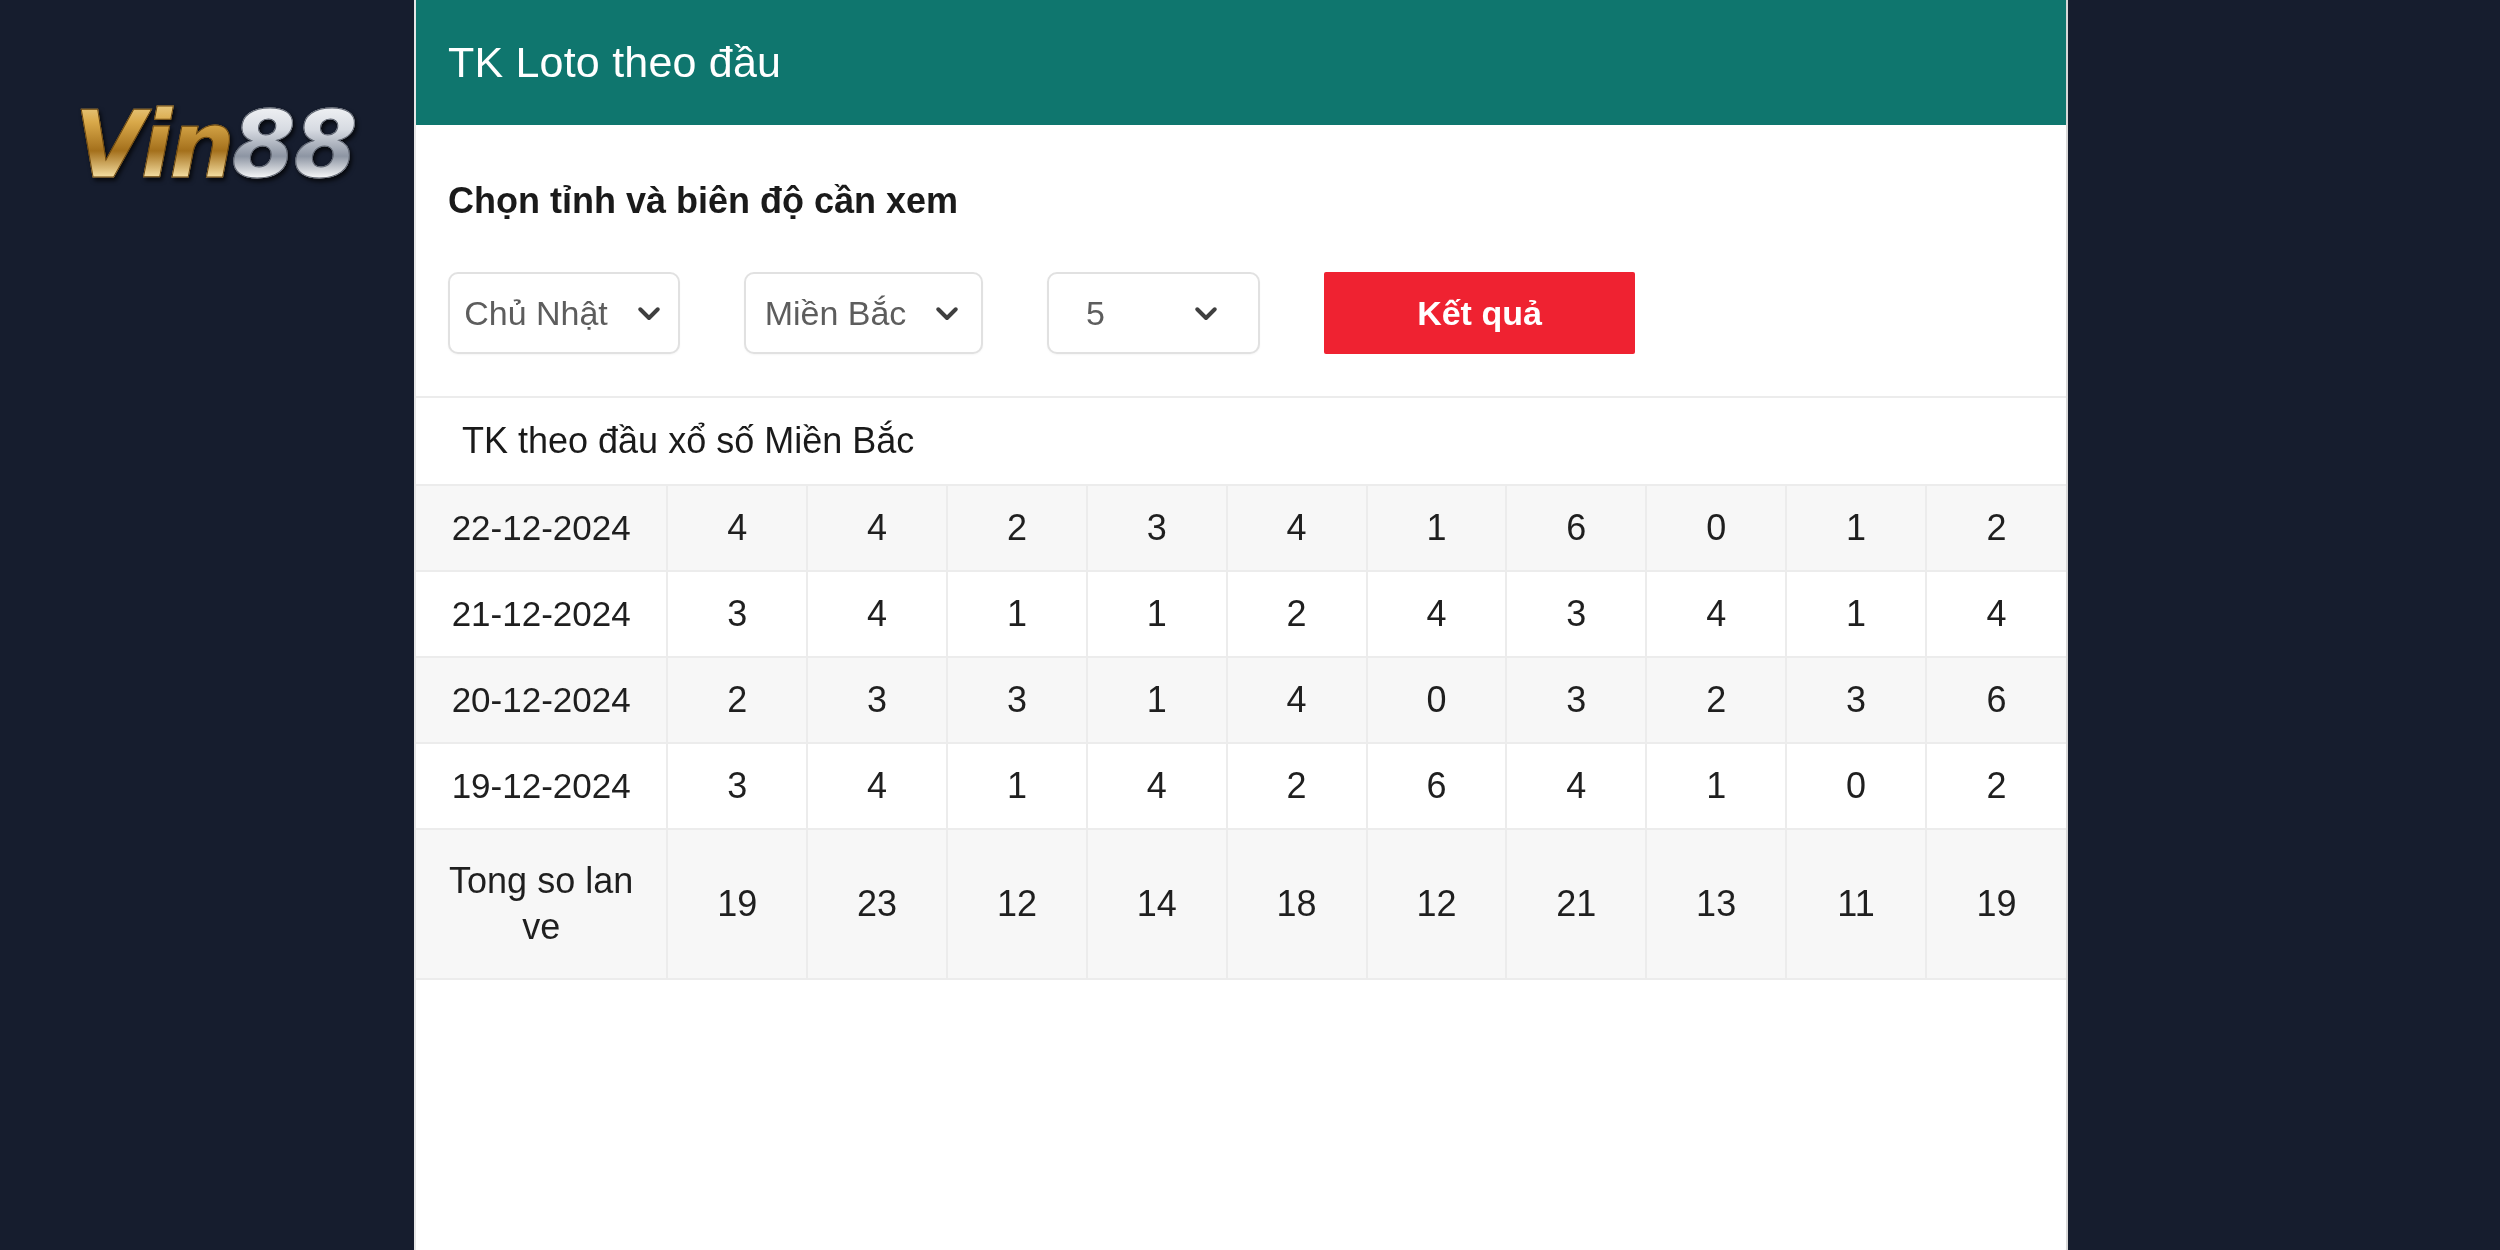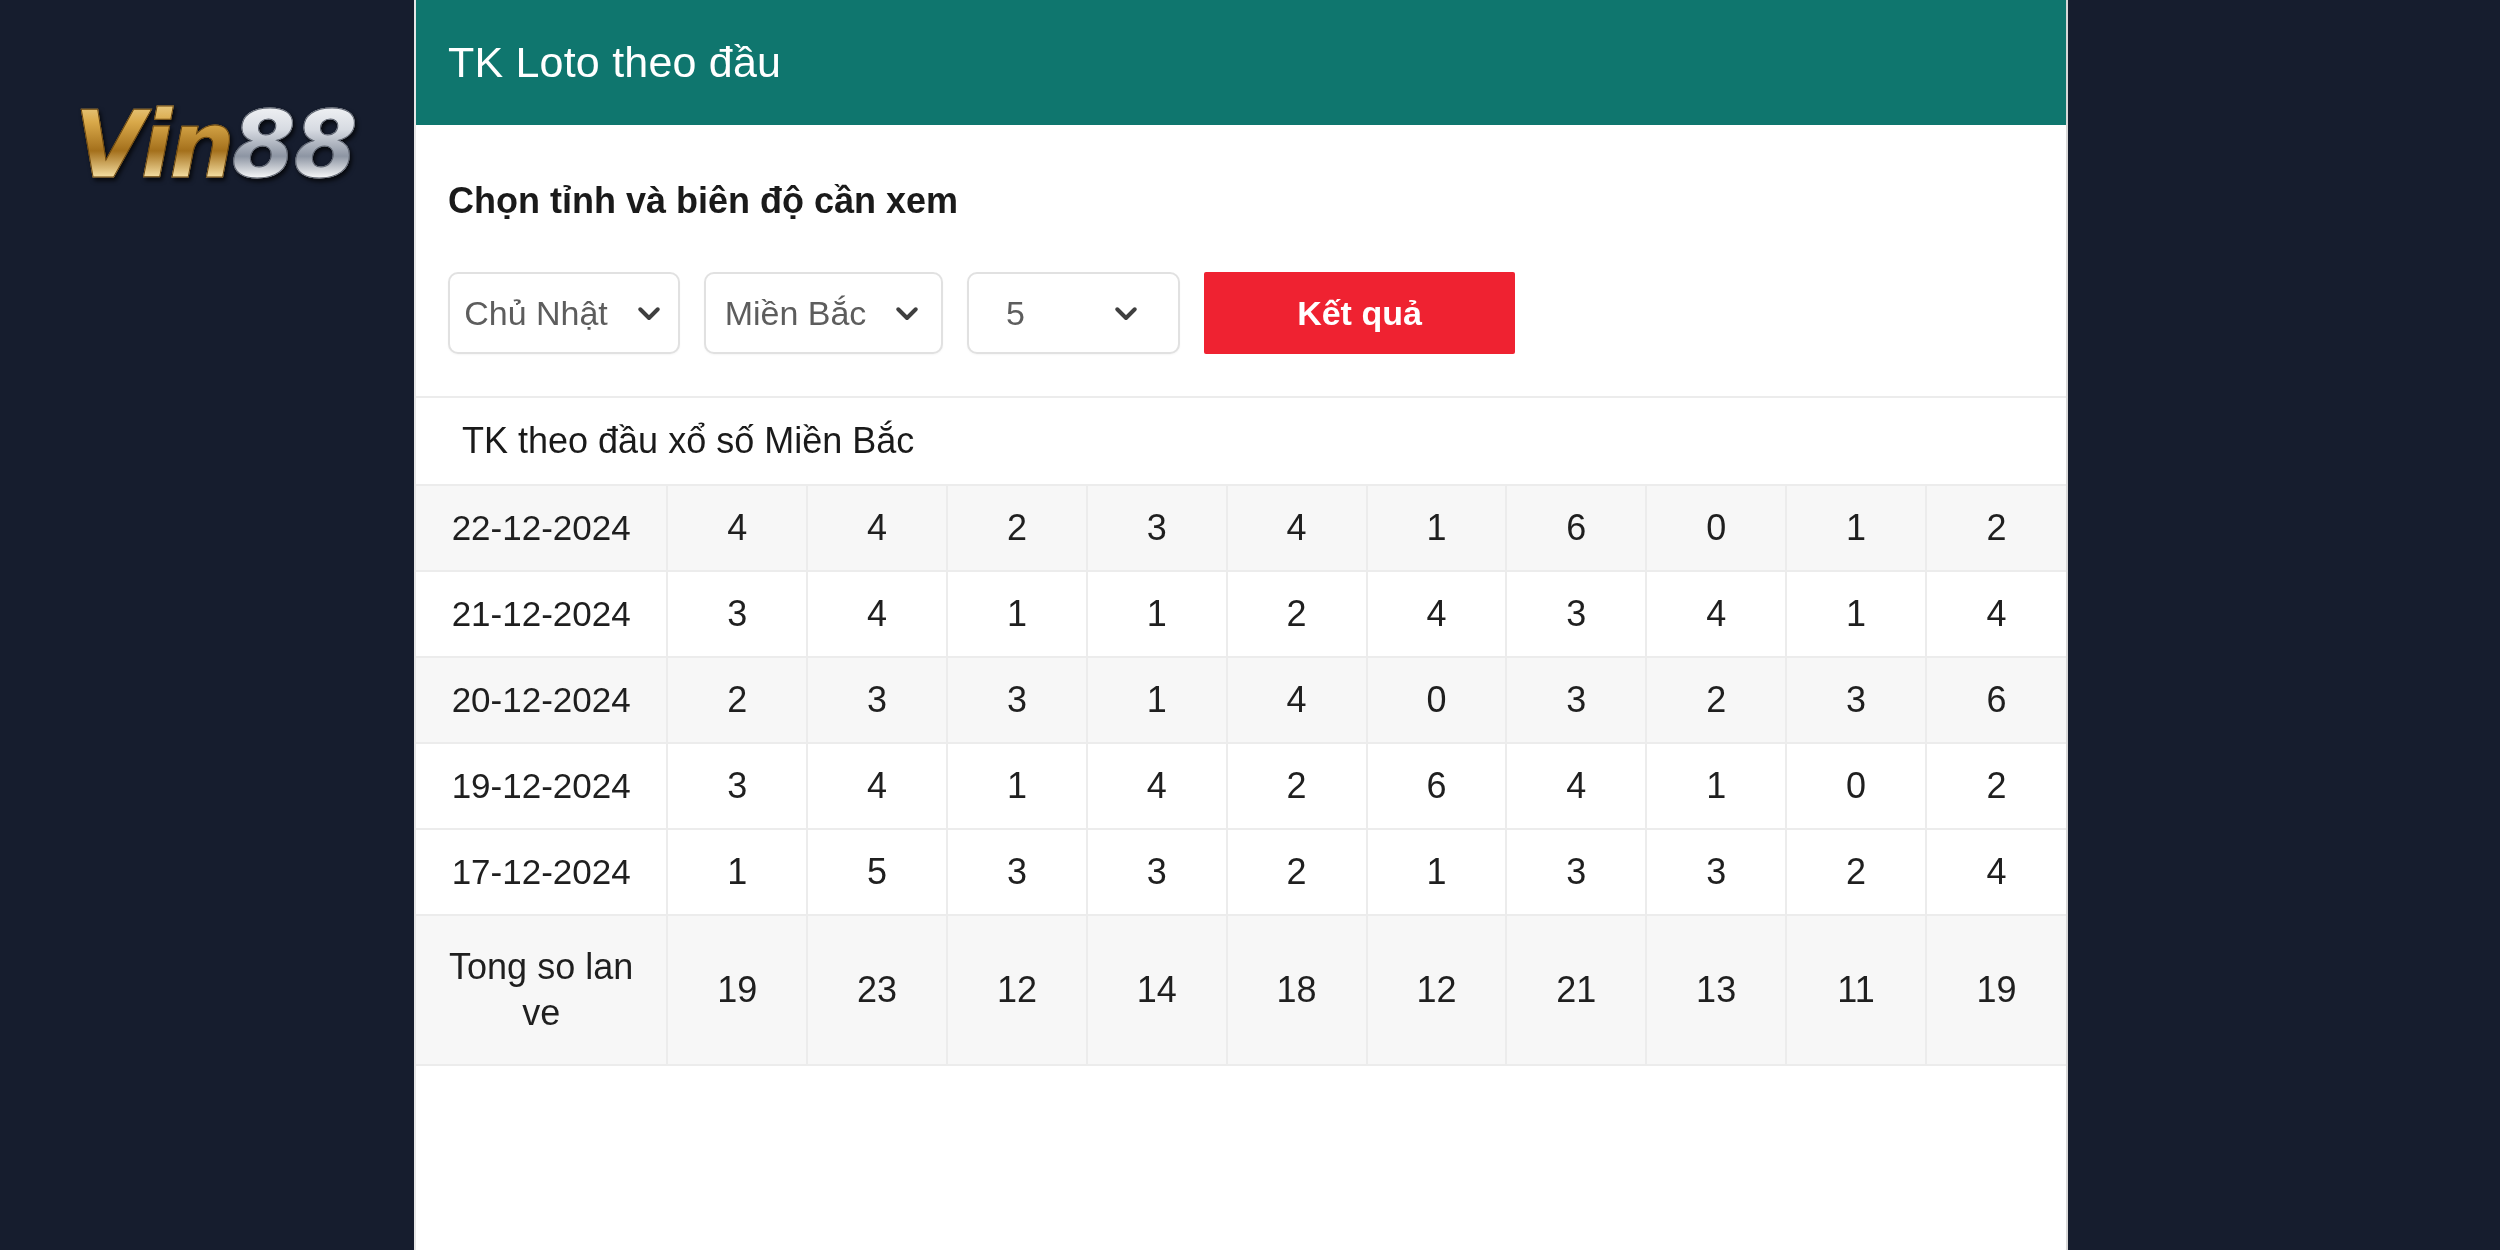--- a/index.html
+++ b/index.html
@@ -88,21 +88,21 @@
   .panel-label {
     font-size: 36px;
     font-weight: 700;
     color: #1a1a1a;
     padding-top: 55px;
   }
 
   .controls {
     display: flex;
     align-items: center;
-    gap: 24px;
+    gap: 64px;
     padding-top: 50px;
     padding-bottom: 42px;
   }
 
   .select {
     position: relative;
     height: 82px;
     background: #ffffff;
     border: 2px solid #e1e1e1;
     border-radius: 10px;
@@ -310,33 +310,20 @@
               <td>3</td>
               <td>4</td>
               <td>1</td>
               <td>4</td>
               <td>2</td>
               <td>6</td>
               <td>4</td>
               <td>1</td>
               <td>0</td>
               <td>2</td>
-            </tr>
-            <tr class="norm">
-              <td class="date-cell">17-12-2024</td>
-              <td>1</td>
-              <td>5</td>
-              <td>3</td>
-              <td>3</td>
-              <td>2</td>
-              <td>1</td>
-              <td>3</td>
-              <td>3</td>
-              <td>2</td>
-              <td>4</td>
             </tr>
             <tr class="total-row">
               <td class="total-label">Tong so lan ve</td>
               <td>19</td>
               <td>23</td>
               <td>12</td>
               <td>14</td>
               <td>18</td>
               <td>12</td>
               <td>21</td>

